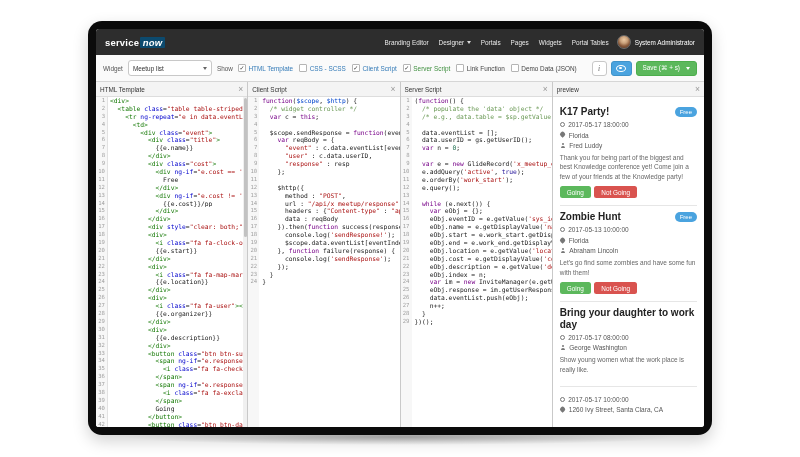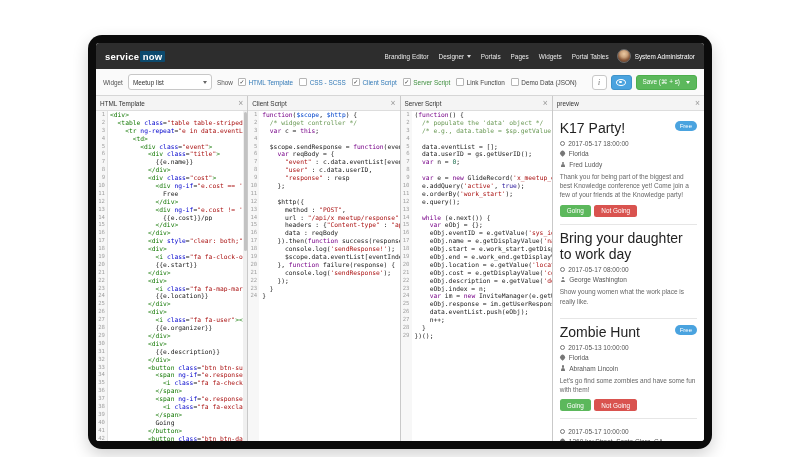--- a/index.html
+++ b/index.html
@@ -1,27 +1,27 @@
 <!DOCTYPE html>
 <html><head>
 <meta charset="utf-8">
 <style>
   html,body{margin:0;padding:0;background:#fff;}
   .stage{position:relative;width:800px;height:457px;background:#fff;overflow:hidden;font-family:"Liberation Sans",sans-serif;}
   .device-shadow{position:absolute;left:120px;top:429px;width:560px;height:16px;
     background:radial-gradient(ellipse at center,rgba(0,0,0,.28) 0%,rgba(0,0,0,0) 70%);}
   .device{position:absolute;left:88px;top:21px;width:624px;height:414px;background:#0b0b0b;
-    border-radius:14px;padding:8px;box-sizing:border-box;box-shadow:0 6px 16px rgba(0,0,0,.18);margin-top:14px;}
+    border-radius:14px;padding:8px;box-sizing:border-box;box-shadow:0 6px 16px rgba(0,0,0,.18);}
   .app{width:100%;height:100%;background:#fff;border-radius:3px;overflow:hidden;display:flex;flex-direction:column;}
 
   
   .navbar{height:26px;flex:none;background:#2d2d2d;display:flex;align-items:center;padding:0 9px;gap:8px;}
   .logo{display:flex;align-items:center;font-weight:bold;font-size:9.5px;letter-spacing:.2px;cursor:pointer;}
   .logo-service{color:#fff;}
-  .logo-now{color:#fff;background:#0c4a6e;padding:0 2.5px;margin-left:1px;border-radius:1px;}
+  .logo-now{color:#fff;background:#0c4a6e;padding:0 2.5px;margin-left:1px;border-radius:1px;font-style:italic;}
   .nav-items{margin-left:auto;display:flex;gap:10px;align-items:center;}
   .nav-item{color:#e9e9e9;font-size:6.4px;display:flex;align-items:center;gap:2.5px;cursor:pointer;}
   .caret{width:0;height:0;border-left:2.5px solid transparent;border-right:2.5px solid transparent;border-top:3px solid #d8d8d8;}
   .nav-user{display:flex;align-items:center;gap:4px;color:#fff;font-size:6.4px;cursor:pointer;}
   .avatar{width:12px;height:12px;border-radius:50%;border:1px solid #6a6a6a;
     background:radial-gradient(circle at 50% 32%,#ecc9a2 0%,#caa27c 34%,#8a5a3b 62%,#4e3322 100%);}
 
   
   .toolbar{height:26px;flex:none;background:#fafafa;border-bottom:1px solid #d6d6d6;display:flex;align-items:center;gap:5px;padding:0 7px;font-size:6.4px;color:#444;}
   .tb-label{color:#555;}
@@ -56,21 +56,21 @@
   .cm-p{color:#1a1a1a}.cm-t{color:#117700}.cm-a{color:#0000cc}.cm-s{color:#aa1111}
   .cm-k{color:#770088}.cm-c{color:#6a9955}.cm-n{color:#116644}.cm-b{color:#221199}.cm-d{color:#0044cc}
   .sbtrack{position:absolute;right:0;top:0;bottom:0;width:4px;background:#f0f0f0;}
   .sbthumb{position:absolute;right:0.5px;top:1px;width:3px;height:42%;border-radius:2px;background:#c2c2c2;}
 
   
   .preview-body{flex:1;overflow:hidden;padding:4px 7px;font-size:6.8px;}
   .card{padding:5px 0 7px;border-bottom:1px solid #e6e6e6;}
   .card:last-child{border-bottom:none;}
   .card-head{display:flex;align-items:flex-start;gap:4px;margin-bottom:3px;}
-  .card-title{font-weight:normal;font-size:14px;color:#222;flex:1;line-height:1.15;}
+  .card-title{font-weight:bold;font-size:10px;color:#222;flex:1;line-height:1.15;}
   .badge{flex:none;font-size:6px;color:#fff;padding:2px 5px;border-radius:7px;line-height:1;margin-top:1px;}
   .meta{display:flex;align-items:center;gap:3.5px;margin:3.5px 0;color:#555;font-size:6.5px;}
   .icon{flex:none;display:inline-block;position:relative;}
   .icon-clock{width:5px;height:5px;border:1px solid #777;border-radius:50%;box-sizing:border-box;}
   .icon-marker{width:4.6px;height:4.6px;background:#777;border-radius:50% 50% 50% 0;transform:rotate(-45deg);margin:0 .5px 1px;}
   .icon-user{width:6px;height:5.2px;}
   .icon-user::before{content:"";position:absolute;left:1.9px;top:0;width:2.2px;height:2.2px;border-radius:50%;background:#777;}
   .icon-user::after{content:"";position:absolute;left:.8px;top:2.7px;width:4.4px;height:2.4px;border-radius:2.2px 2.2px 0 0;background:#777;}
   .desc{margin:4px 0 5px;color:#666;font-size:6.5px;line-height:1.45;}
   .btn-row{display:flex;gap:3.5px;margin-top:3px;}
@@ -310,34 +310,20 @@
                   <span>Fred Luddy</span>
                 </div>
                 <p class="desc">Thank you for being part of the biggest and best Knowledge conference yet! Come join a few of your friends at the Knowledge party!</p>
                 <div class="btn-row">
                   <button class="ebtn going">Going</button>
                   <button class="ebtn notgoing">Not Going</button>
                 </div>
               </article>
               <article class="card">
                 <div class="card-head">
-                  <span class="card-title">Bring your daughter to work day</span>
-                </div>
-                <div class="meta">
-                  <span class="icon icon-clock"></span>
-                  <span>2017-05-17 08:00:00</span>
-                </div>
-                <div class="meta">
-                  <span class="icon icon-user"></span>
-                  <span>George Washington</span>
-                </div>
-                <p class="desc">Show young women what the work place is really like.</p>
-              </article>
-              <article class="card">
-                <div class="card-head">
                   <span class="card-title">Zombie Hunt</span>
                   <span class="badge" style="background: rgb(74, 163, 223);">Free</span>
                 </div>
                 <div class="meta">
                   <span class="icon icon-clock"></span>
                   <span>2017-05-13 10:00:00</span>
                 </div>
                 <div class="meta">
                   <span class="icon icon-marker"></span>
                   <span>Florida</span>
@@ -346,20 +332,34 @@
                   <span class="icon icon-user"></span>
                   <span>Abraham Lincoln</span>
                 </div>
                 <p class="desc">Let's go find some zombies and have some fun with them!</p>
                 <div class="btn-row">
                   <button class="ebtn going">Going</button>
                   <button class="ebtn notgoing">Not Going</button>
                 </div>
               </article>
               <article class="card">
+                <div class="card-head">
+                  <span class="card-title">Bring your daughter to work day</span>
+                </div>
+                <div class="meta">
+                  <span class="icon icon-clock"></span>
+                  <span>2017-05-17 08:00:00</span>
+                </div>
+                <div class="meta">
+                  <span class="icon icon-user"></span>
+                  <span>George Washington</span>
+                </div>
+                <p class="desc">Show young women what the work place is really like.</p>
+              </article>
+              <article class="card">
                 <div class="meta">
                   <span class="icon icon-clock"></span>
                   <span>2017-05-17 10:00:00</span>
                 </div>
                 <div class="meta">
                   <span class="icon icon-marker"></span>
                   <span>1260 Ivy Street, Santa Clara, CA</span>
                 </div>
               </article>
             </div>

